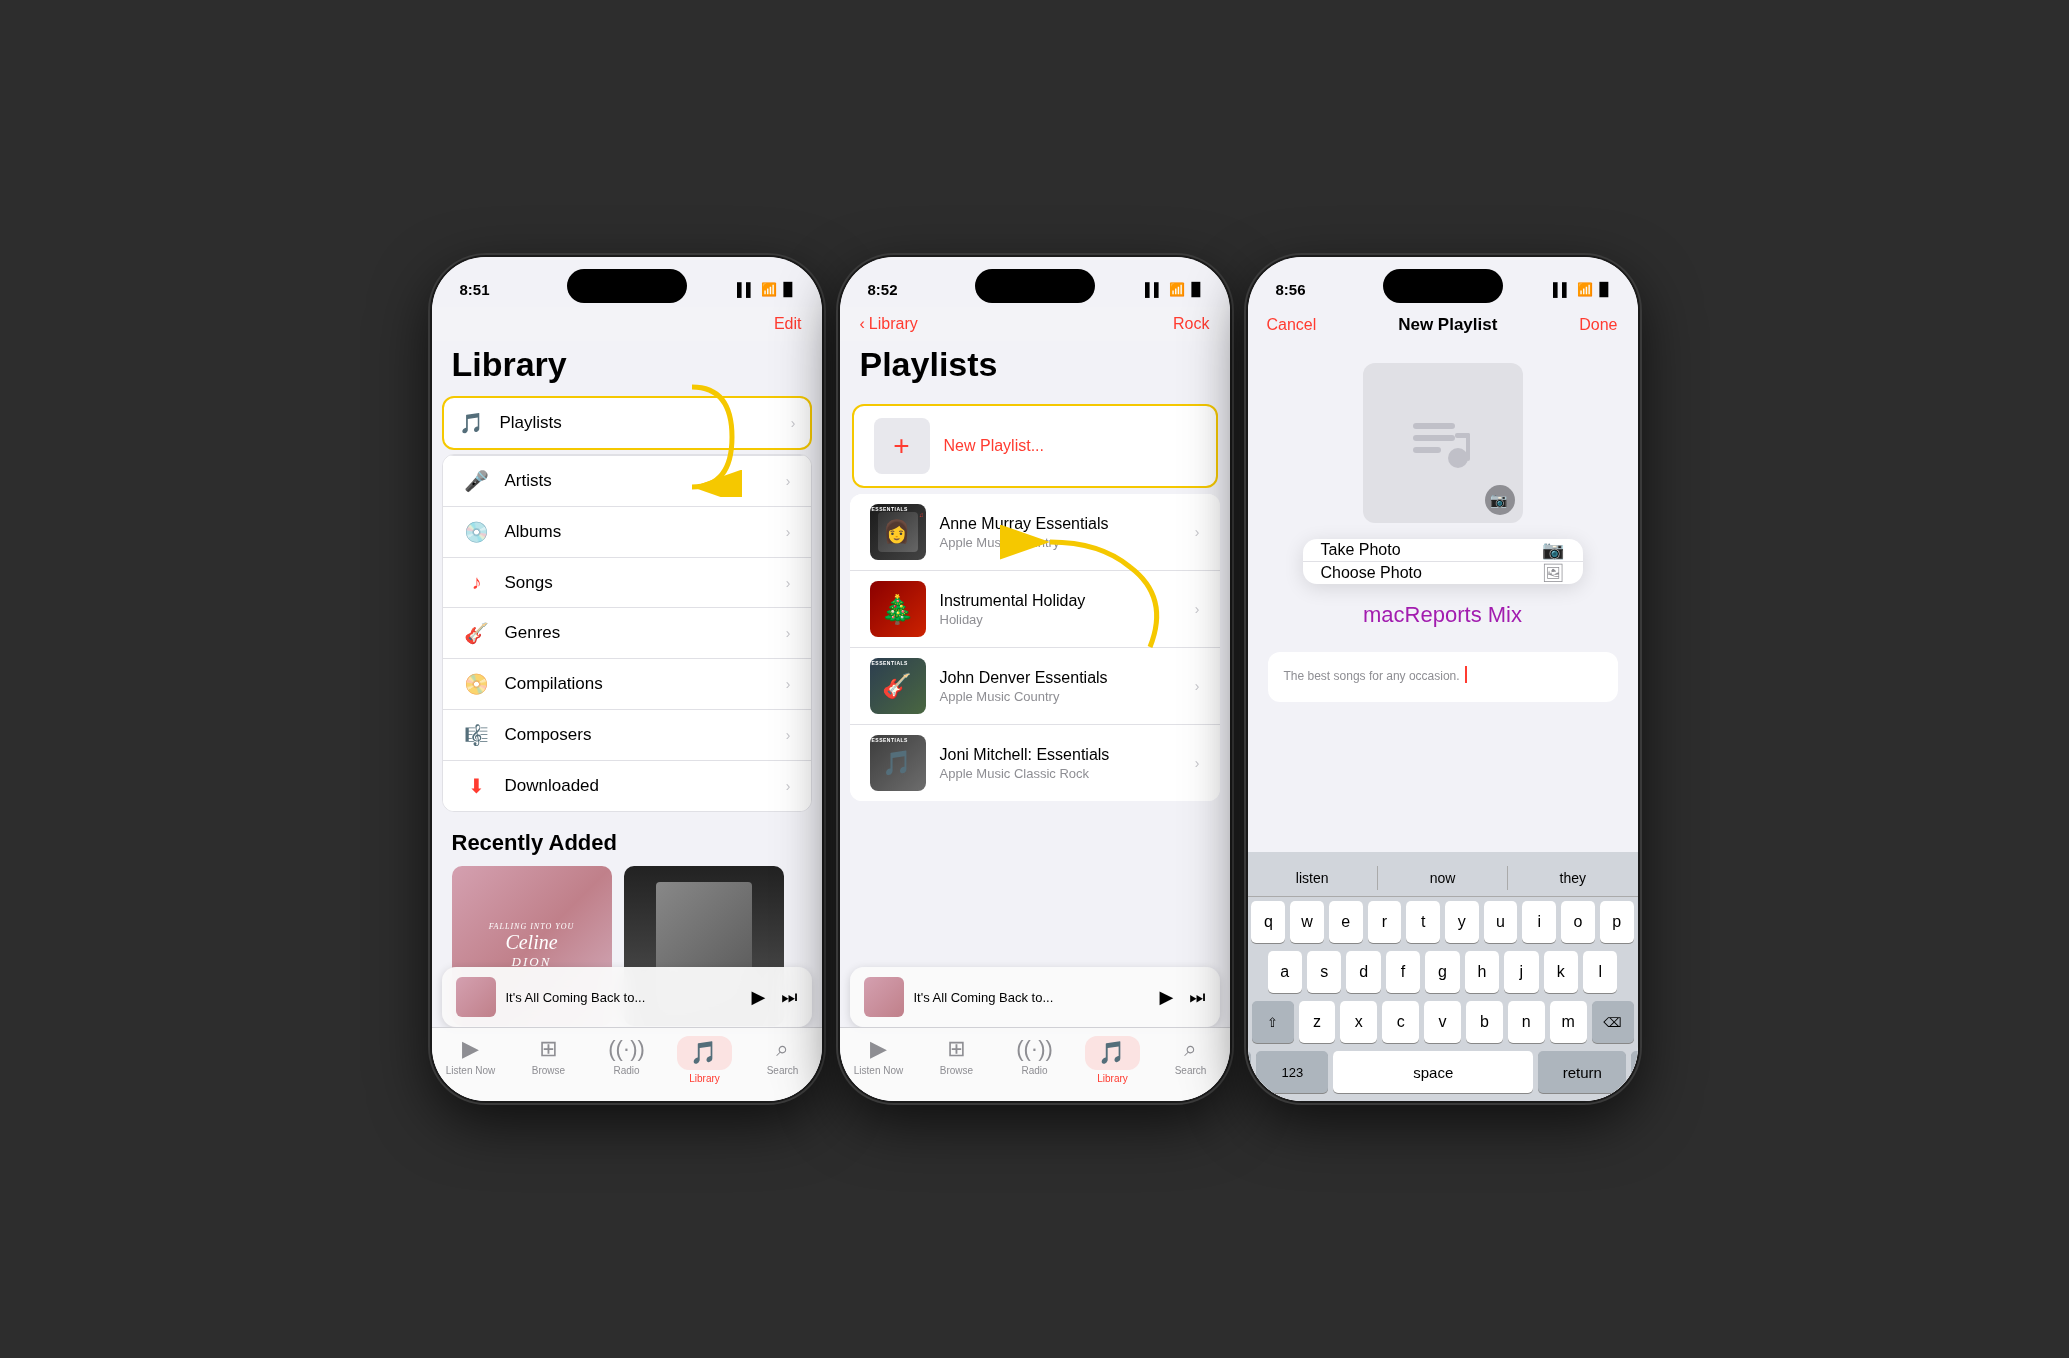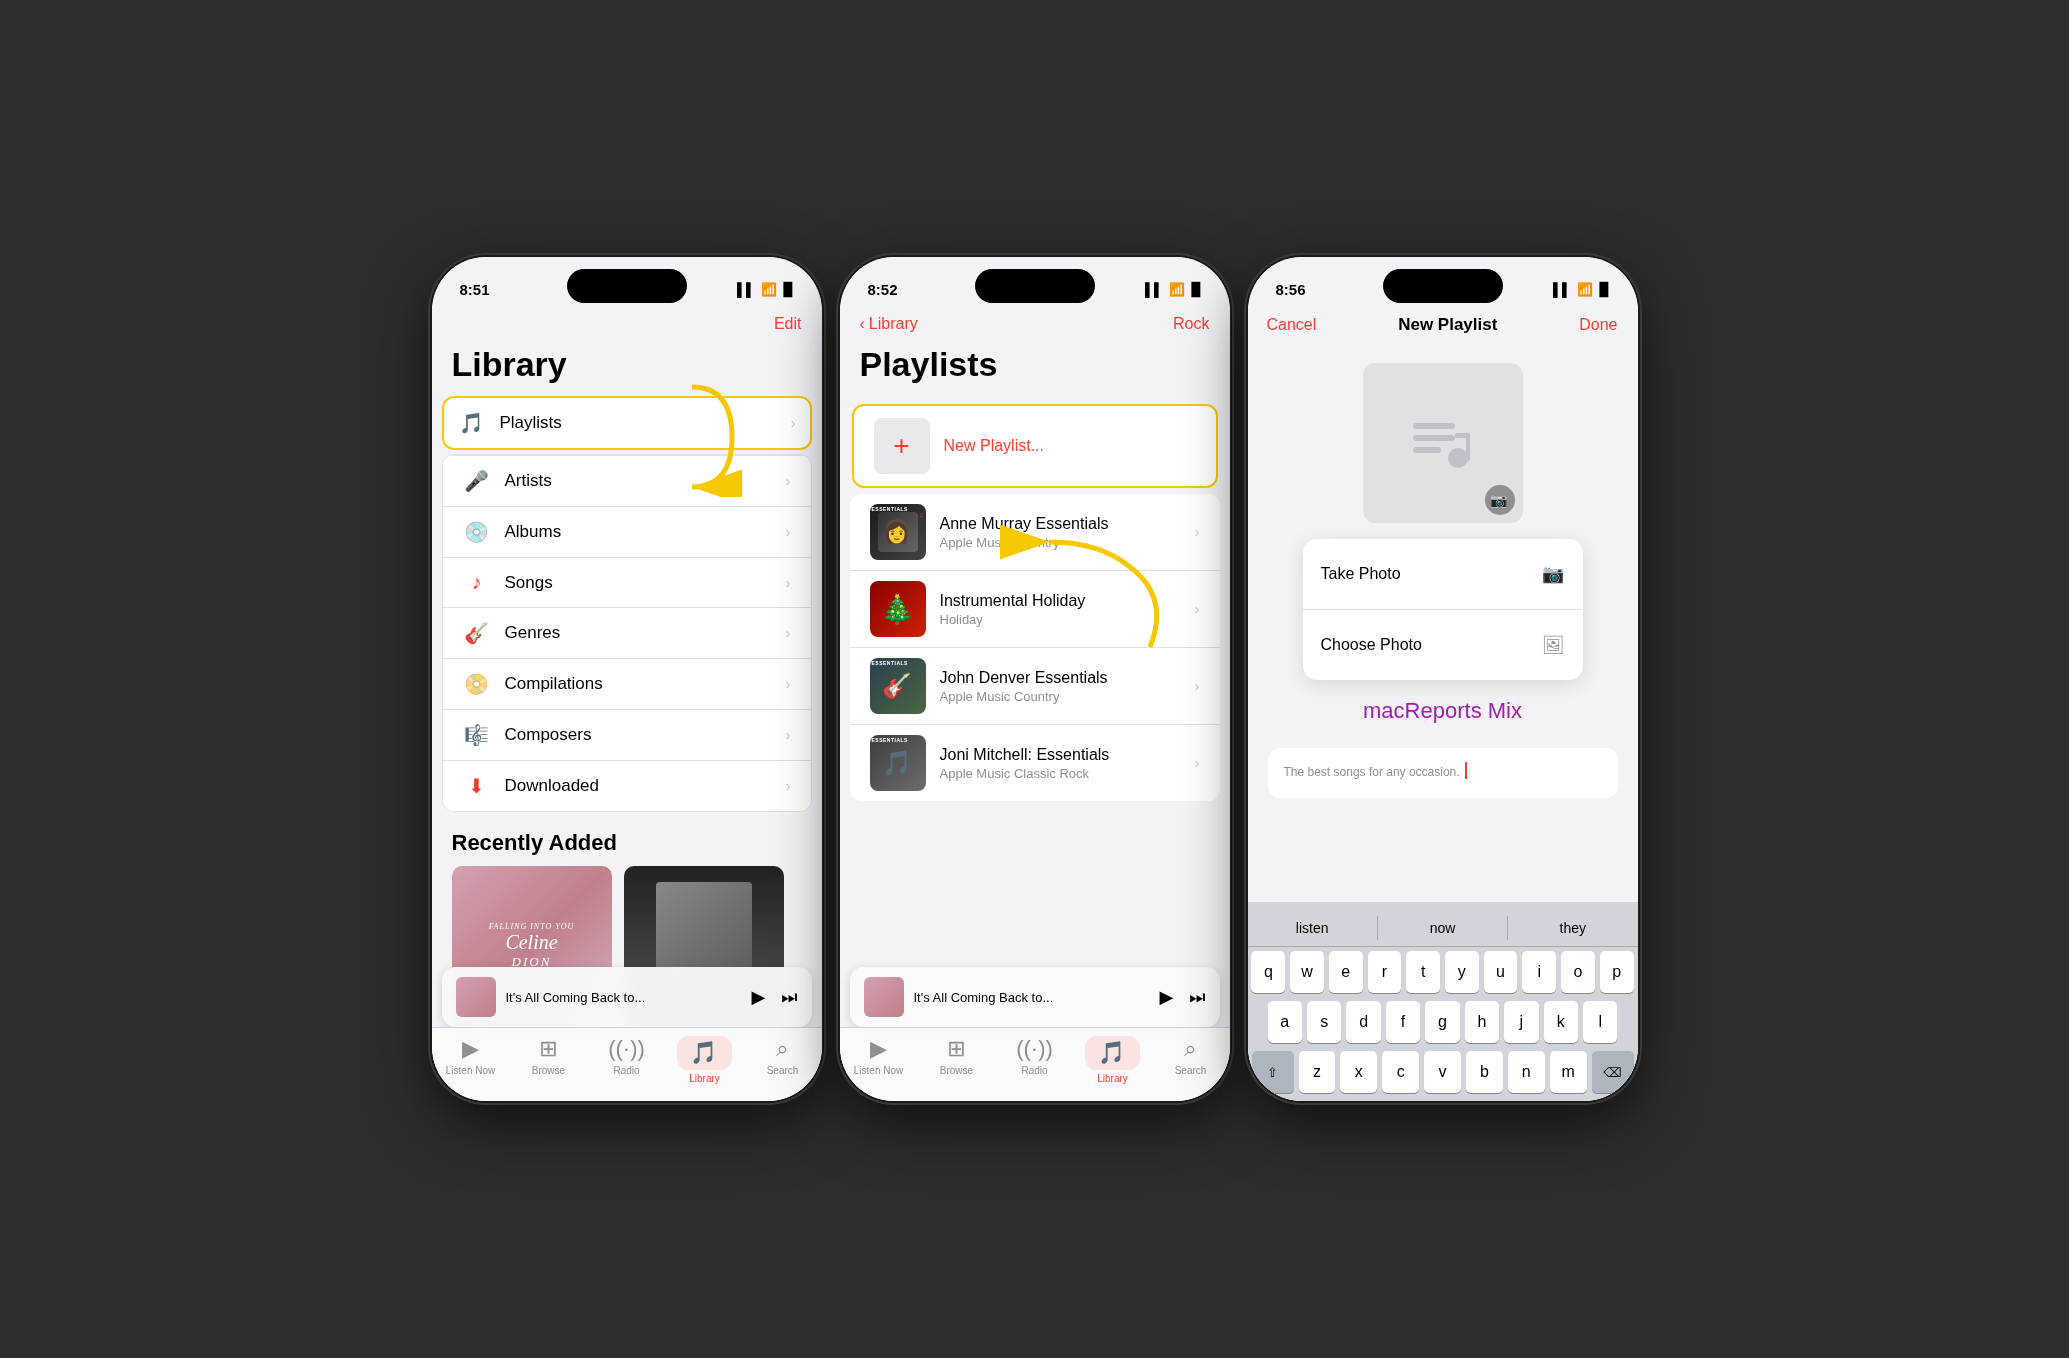--- a/index.html
+++ b/index.html
@@ -353,21 +353,21 @@
       border-radius: 14px;
       overflow: hidden;
       width: 280px;
       margin: 0 auto 10px;
       box-shadow: 0 4px 20px rgba(0,0,0,0.12);
     }
     .photo-menu-item {
       display: flex;
       align-items: center;
       justify-content: space-between;
-      padding: 24px 18px;
+      padding: 0 18px;
       border-bottom: 0.5px solid #e0e0e5;
     }
     .photo-menu-item:last-child { border-bottom: none; }
     .photo-menu-label { font-size: 16px; color: #000; }
     .photo-menu-icon { font-size: 18px; color: #8e8e93; }
     .playlist-desc-area {
       background: #fff;
       margin: 0 20px;
       border-radius: 12px;
       padding: 14px 16px;
@@ -863,15 +863,22 @@
         <div class="kb-key">z</div>
         <div class="kb-key">x</div>
         <div class="kb-key">c</div>
         <div class="kb-key">v</div>
         <div class="kb-key">b</div>
         <div class="kb-key">n</div>
         <div class="kb-key">m</div>
         <div class="kb-key special">⌫</div>
       </div>
 
+      <div class="kb-bottom-row">
+        <div class="kb-emoji">☺</div>
+        <div class="kb-key special" style="flex:0 0 72px;">123</div>
+        <div class="kb-key space-key">space</div>
+        <div class="kb-key return-key">return</div>
+        <div class="kb-mic">🎙</div>
+      </div>
     </div>
   </div>
 </div>
 
 </body></html>

